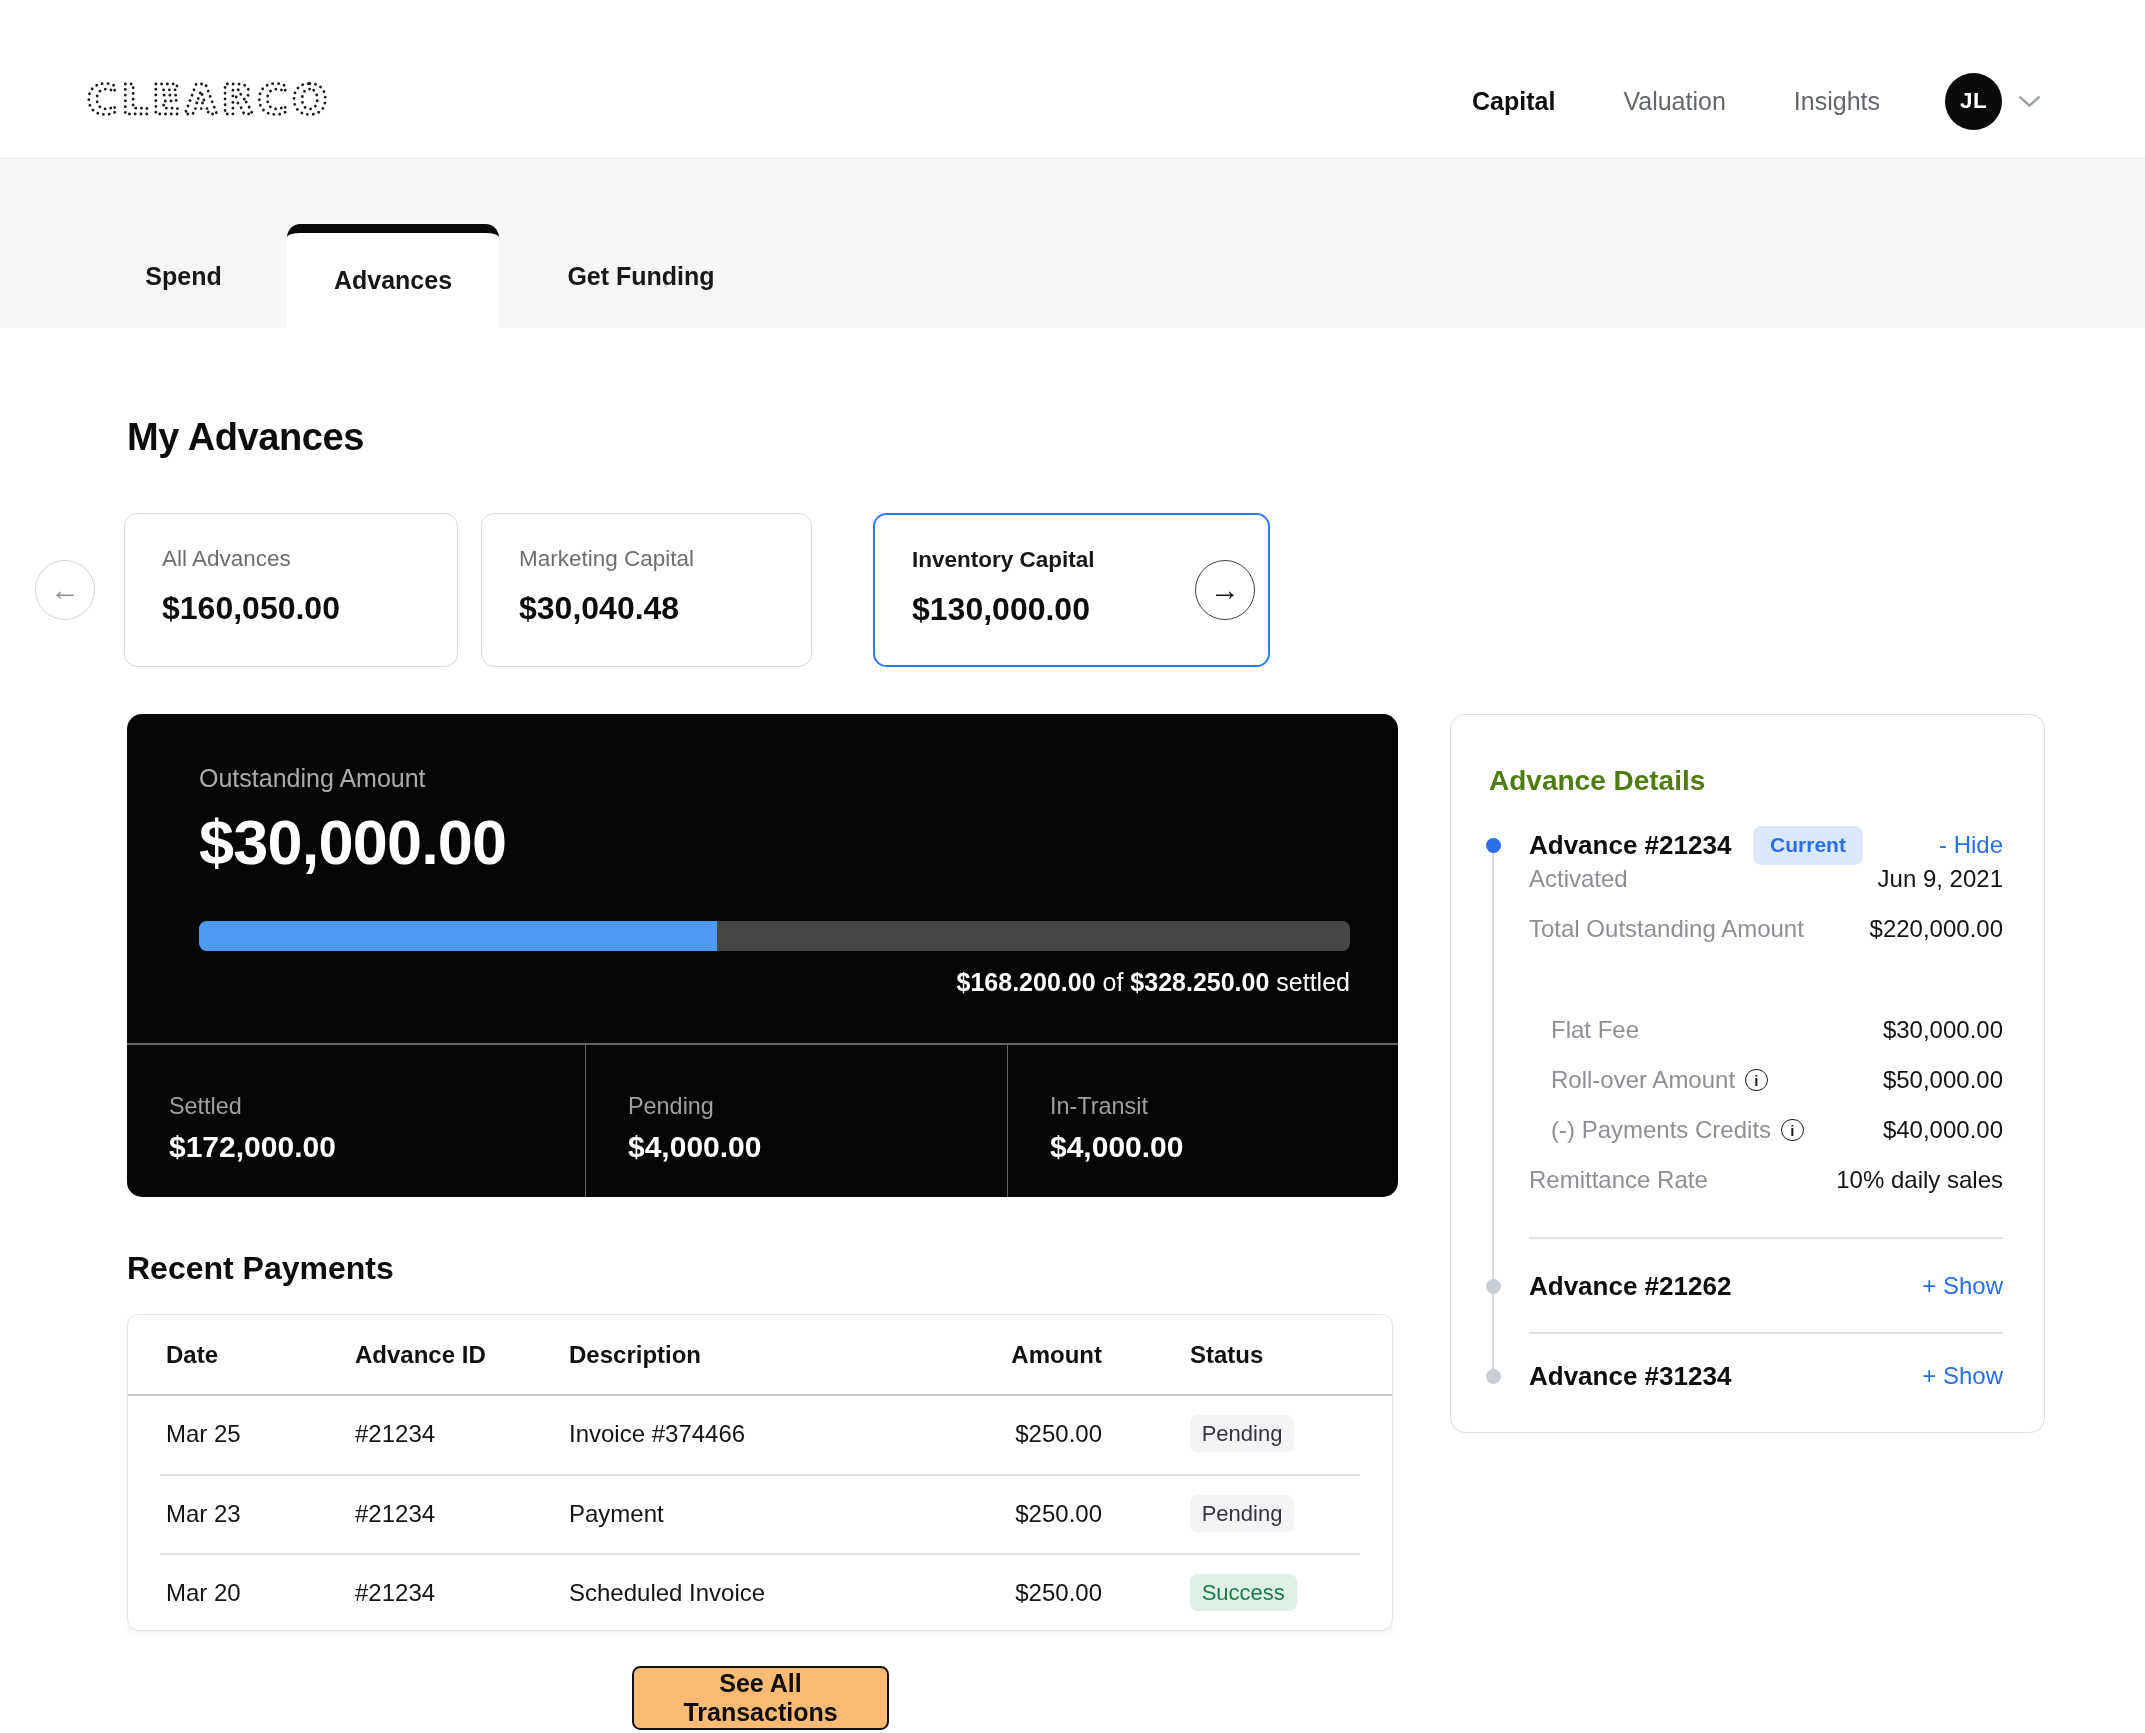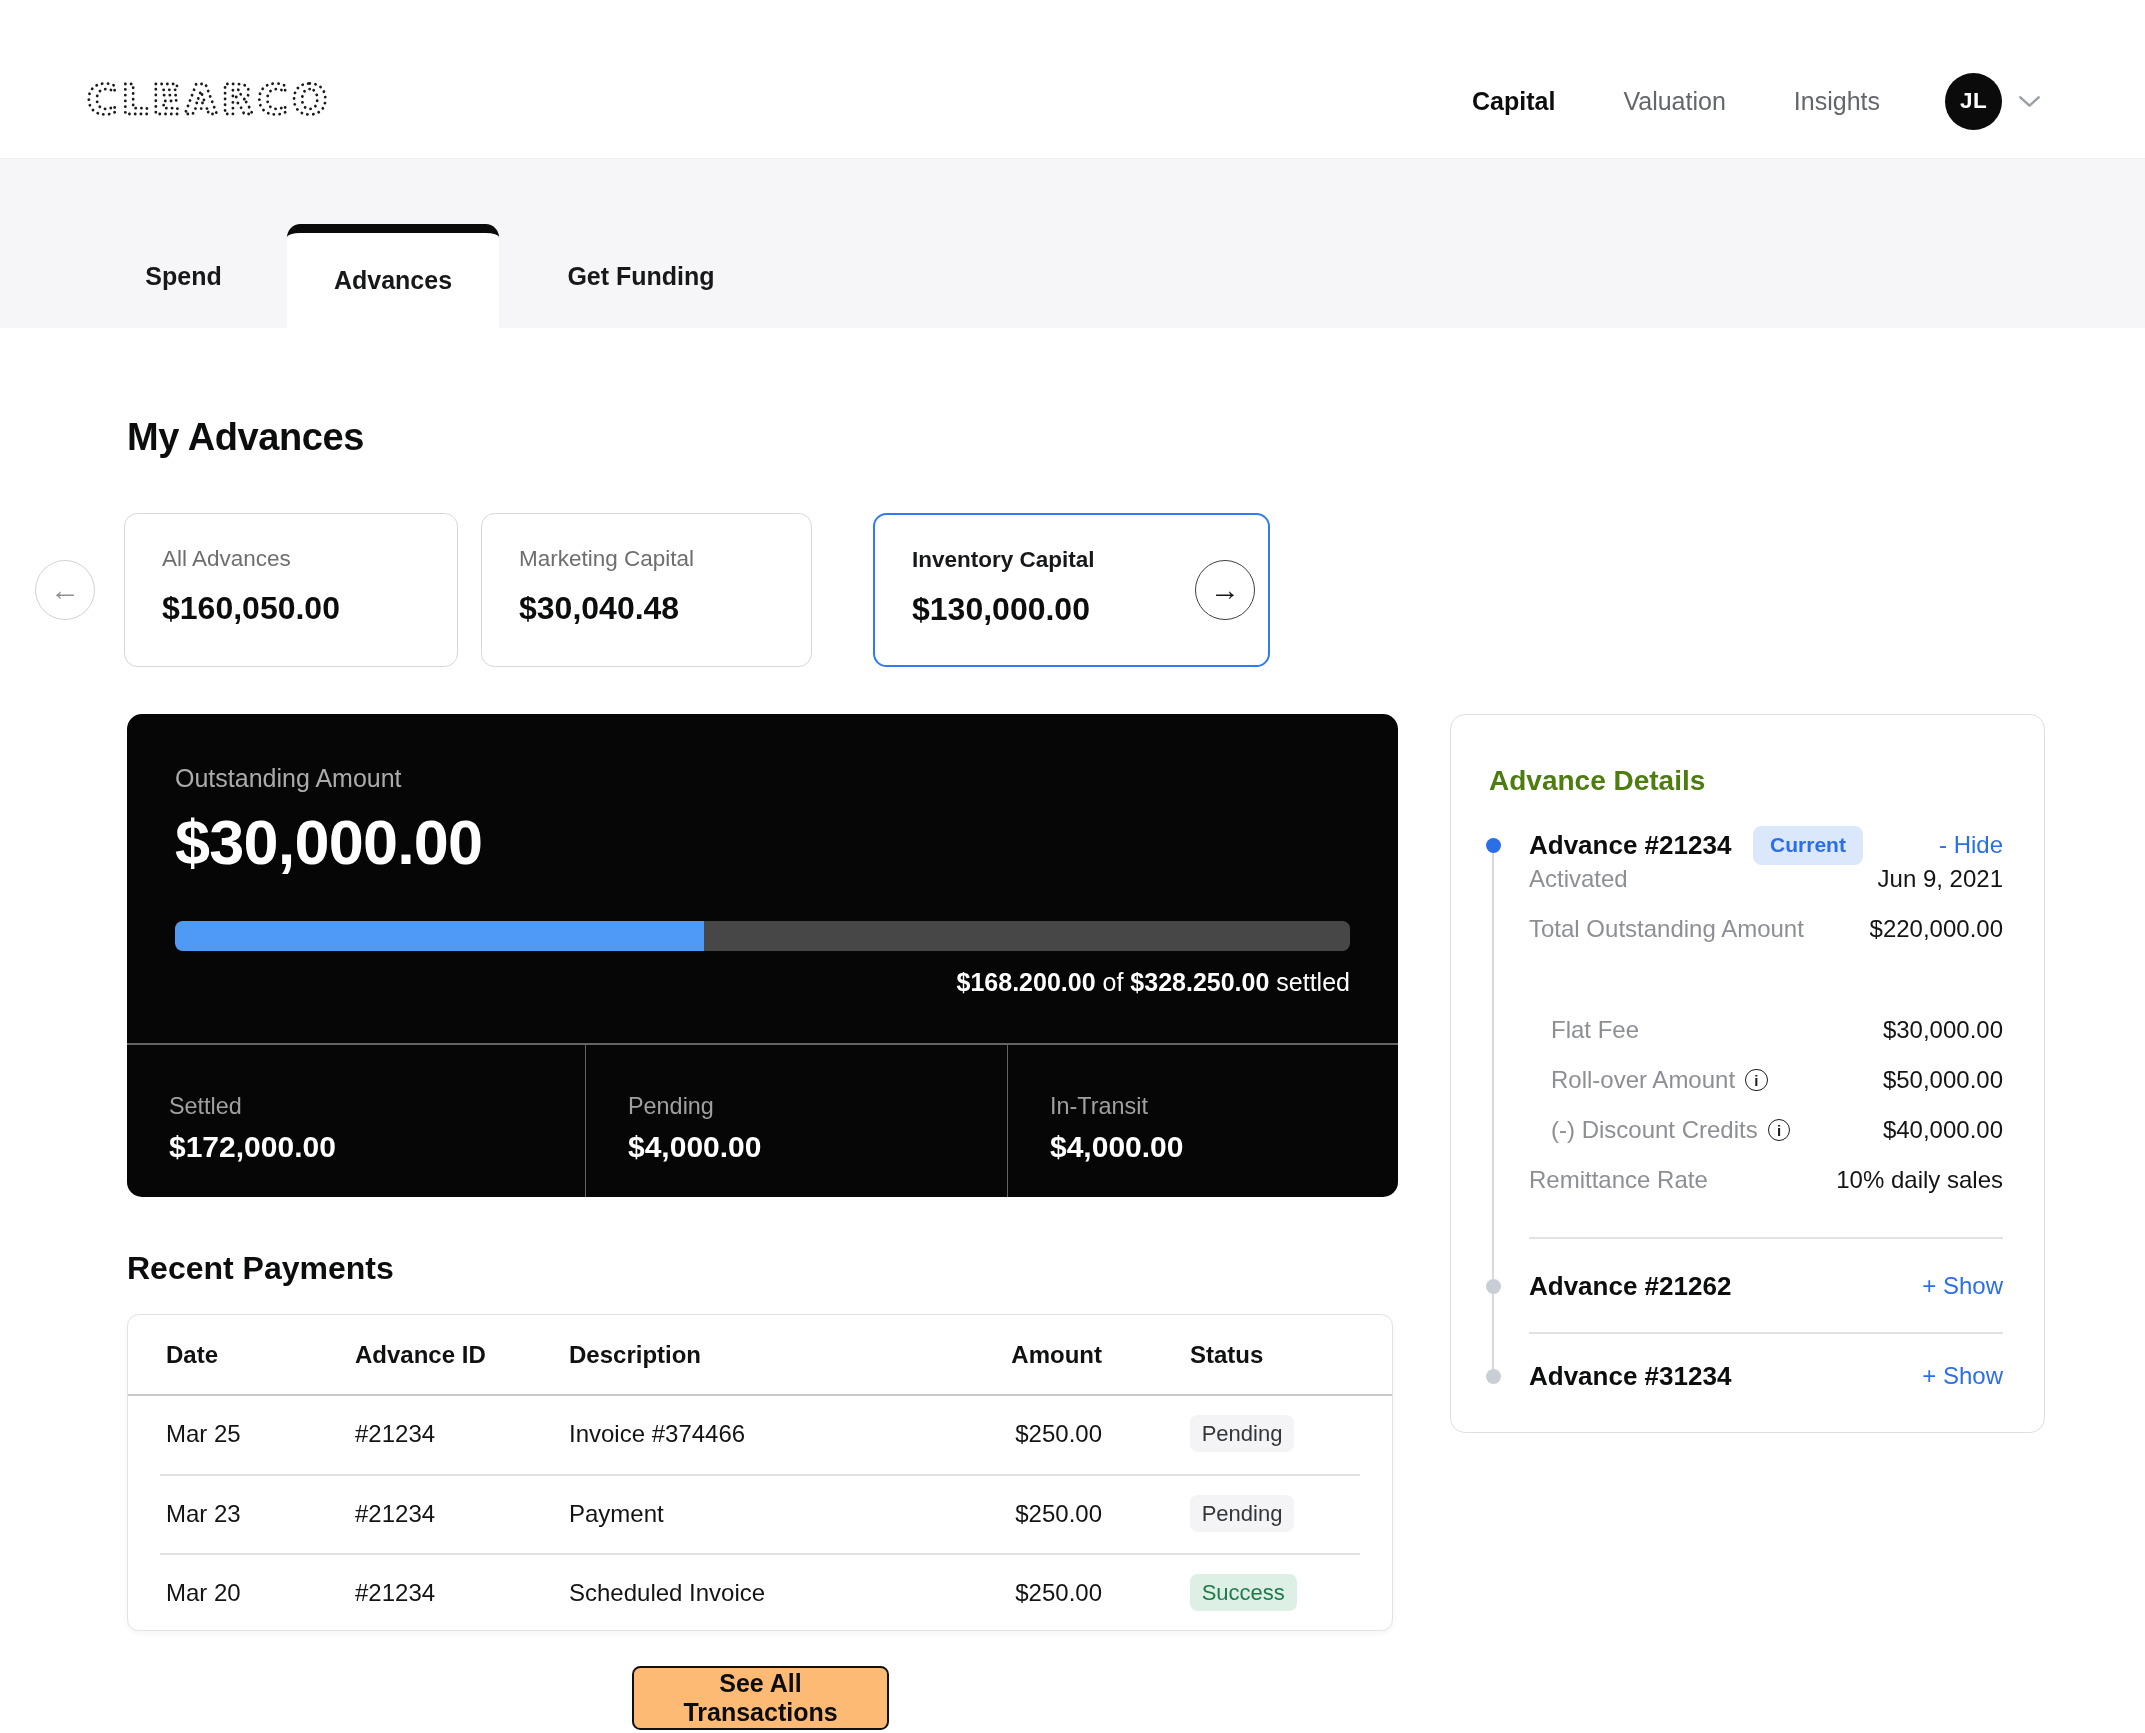--- a/index.html
+++ b/index.html
@@ -43,21 +43,21 @@
   .adv-card.c3{left:873px;width:397px;border:2.5px solid #2f7cf0;}
   .adv-card.selected .lbl{color:#16181b;font-weight:600;}
   .nav-circle{position:absolute;width:60px;height:60px;border-radius:50%;box-sizing:border-box;
               display:flex;align-items:center;justify-content:center;font-size:30px;background:#fff;cursor:pointer;}
   .nav-circle.left{left:35px;top:516px;border:1.7px solid #d2d2d2;color:#8f8f8f;}
   .nav-circle.right{left:1195px;top:516px;border:1.7px solid #3f3f3f;color:#151515;}
 
   
   .black-card{position:absolute;left:127px;top:670px;width:1271px;height:483px;background:#060606;
               border-radius:15px;color:#fff;overflow:hidden;}
-  .bc-top{padding:50px 48px 0 48px;}
+  .bc-top{padding:50px 48px 0 72px;}
   .bc-label{font-size:25px;color:#ababab;font-weight:500;}
   .bc-amount{font-size:63px;font-weight:700;margin-top:13.4px;letter-spacing:-0.8px;}
   .bc-bar{margin-top:43px;height:30px;background:#474747;border-radius:7.5px;position:relative;overflow:hidden;}
   .bc-fill{position:absolute;left:0;top:0;bottom:0;background:#4f9af4;border-radius:7.5px 0 0 7.5px;}
   .bc-settled{margin-top:16.7px;text-align:right;font-size:25px;color:#fff;}
   .bc-settled .b{font-weight:700;}
   .bc-divider{position:absolute;left:0;right:0;top:329px;height:1.7px;background:rgba(255,255,255,.38);}
   .bc-stats{position:absolute;left:0;right:0;top:331px;bottom:0;display:flex;}
   .bc-cell{box-sizing:border-box;padding:48px 0 0 42px;}
   .bc-cell.s1{width:458px;}
@@ -228,21 +228,21 @@
     </div>
     <div class="detail-row r4 indent">
       <span class="dl">
         <span>Roll-over Amount</span>
         <span class="info-icon"></span>
       </span>
       <span class="dv">$50,000.00</span>
     </div>
     <div class="detail-row r5 indent">
       <span class="dl">
-        <span>(-) Discount Credits</span>
+        <span>(-) Payments Credits</span>
         <span class="info-icon"></span>
       </span>
       <span class="dv">$40,000.00</span>
     </div>
     <div class="detail-row r6">
       <span class="dl">Remittance Rate</span>
       <span class="dv">10% daily sales</span>
     </div>
 
     <div class="panel-div pd-1"></div>

